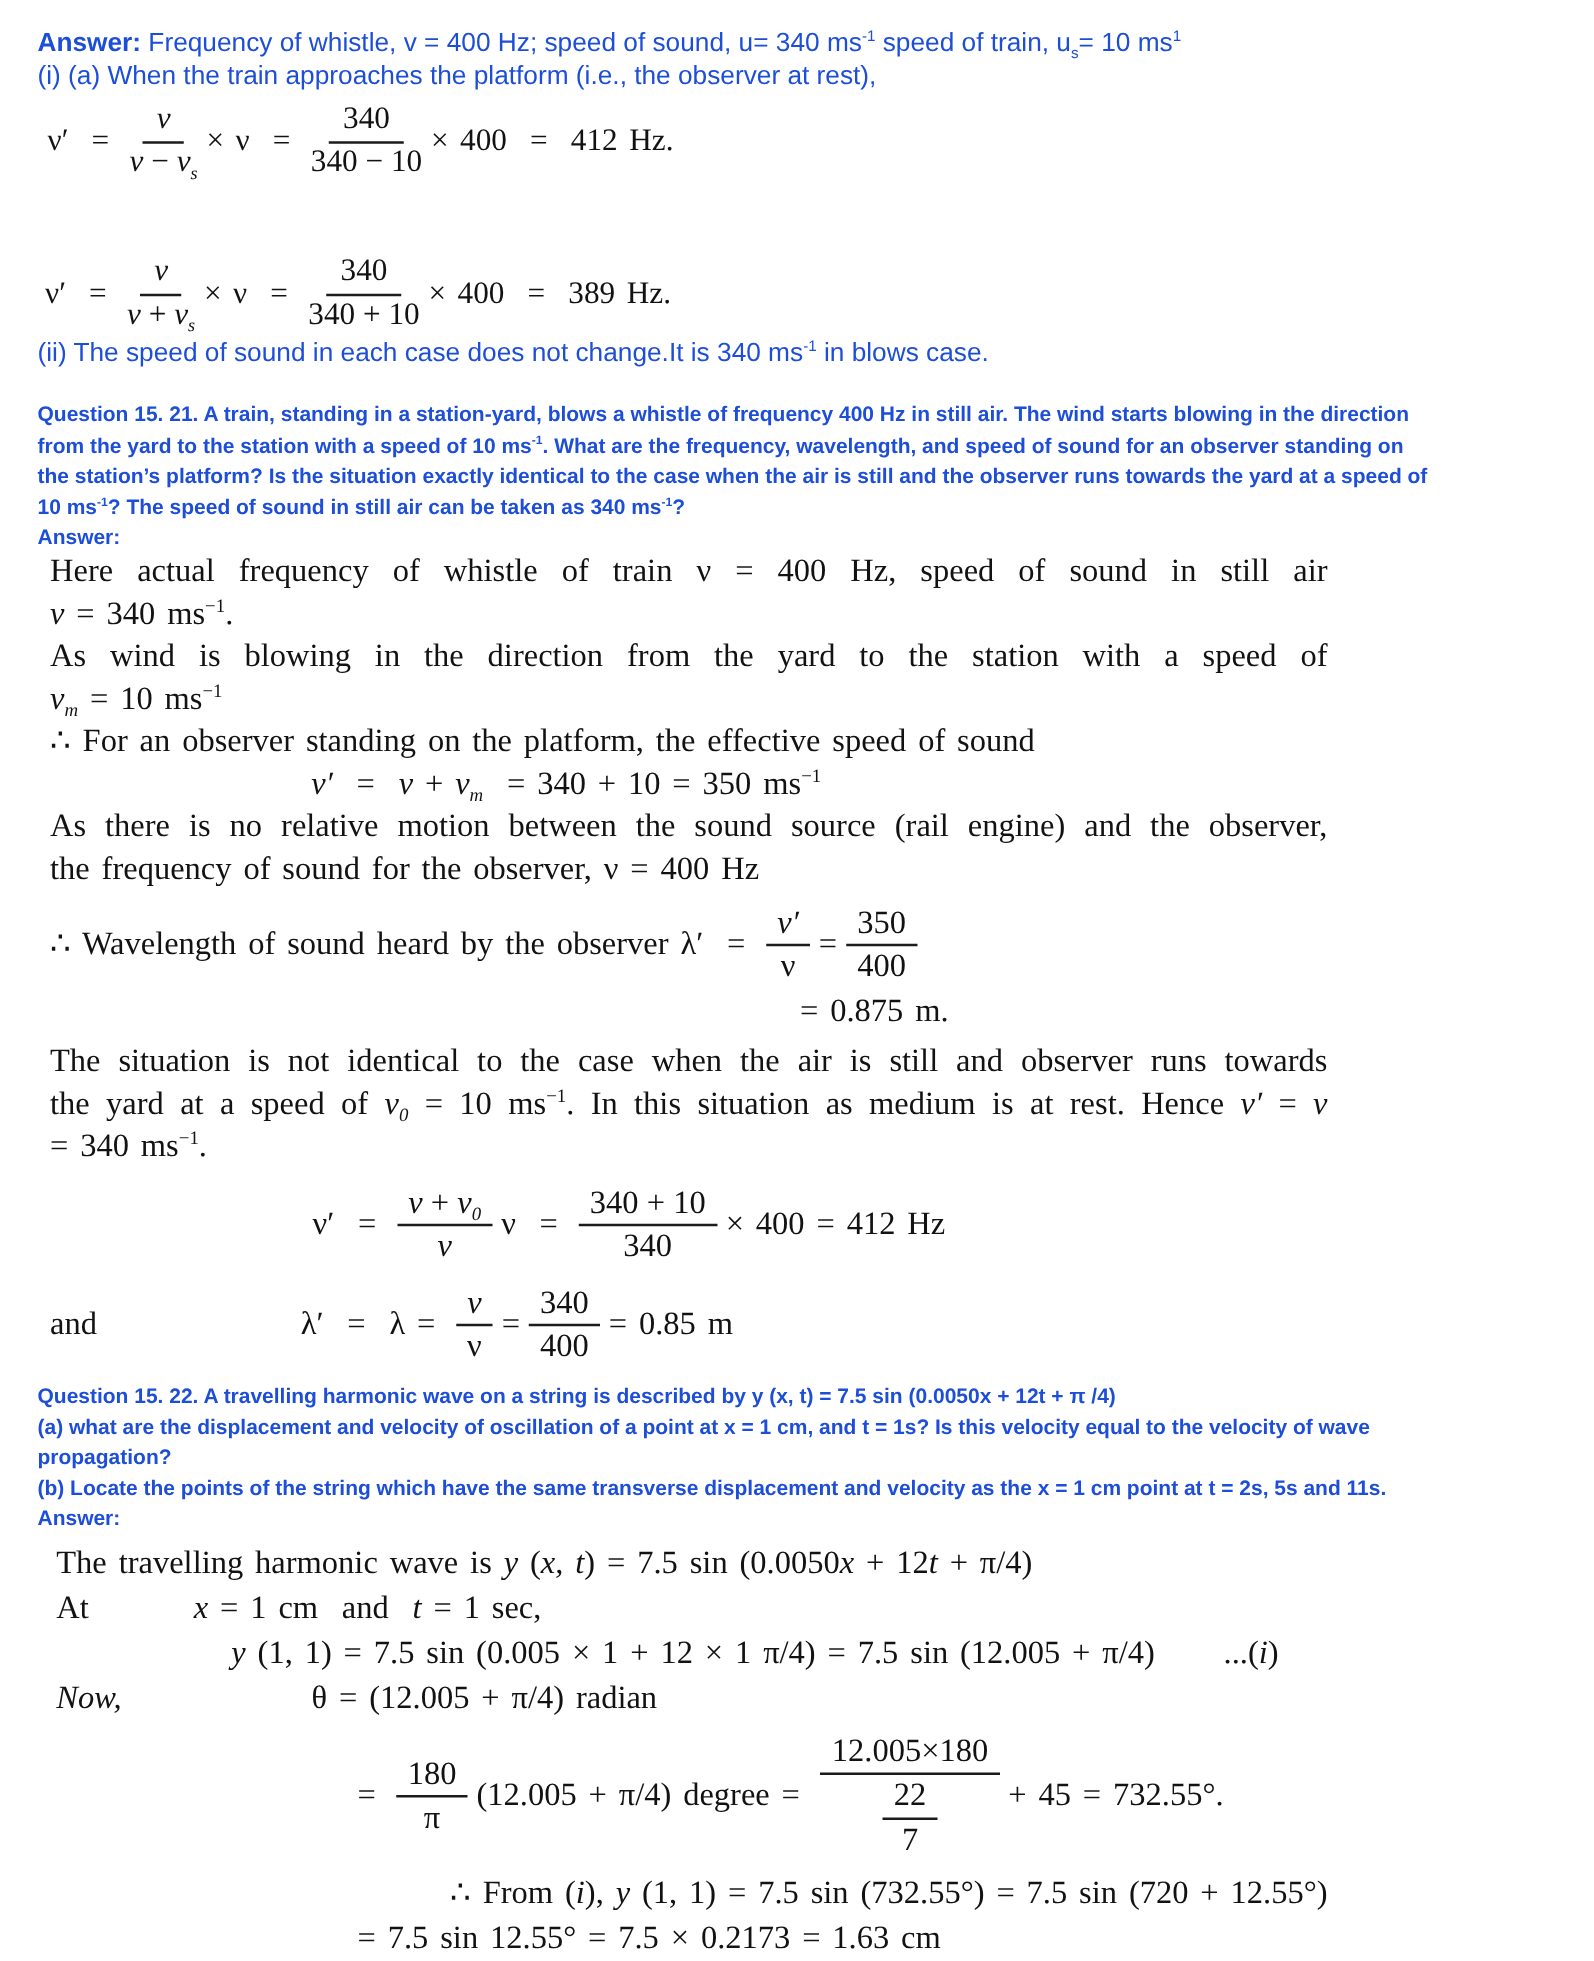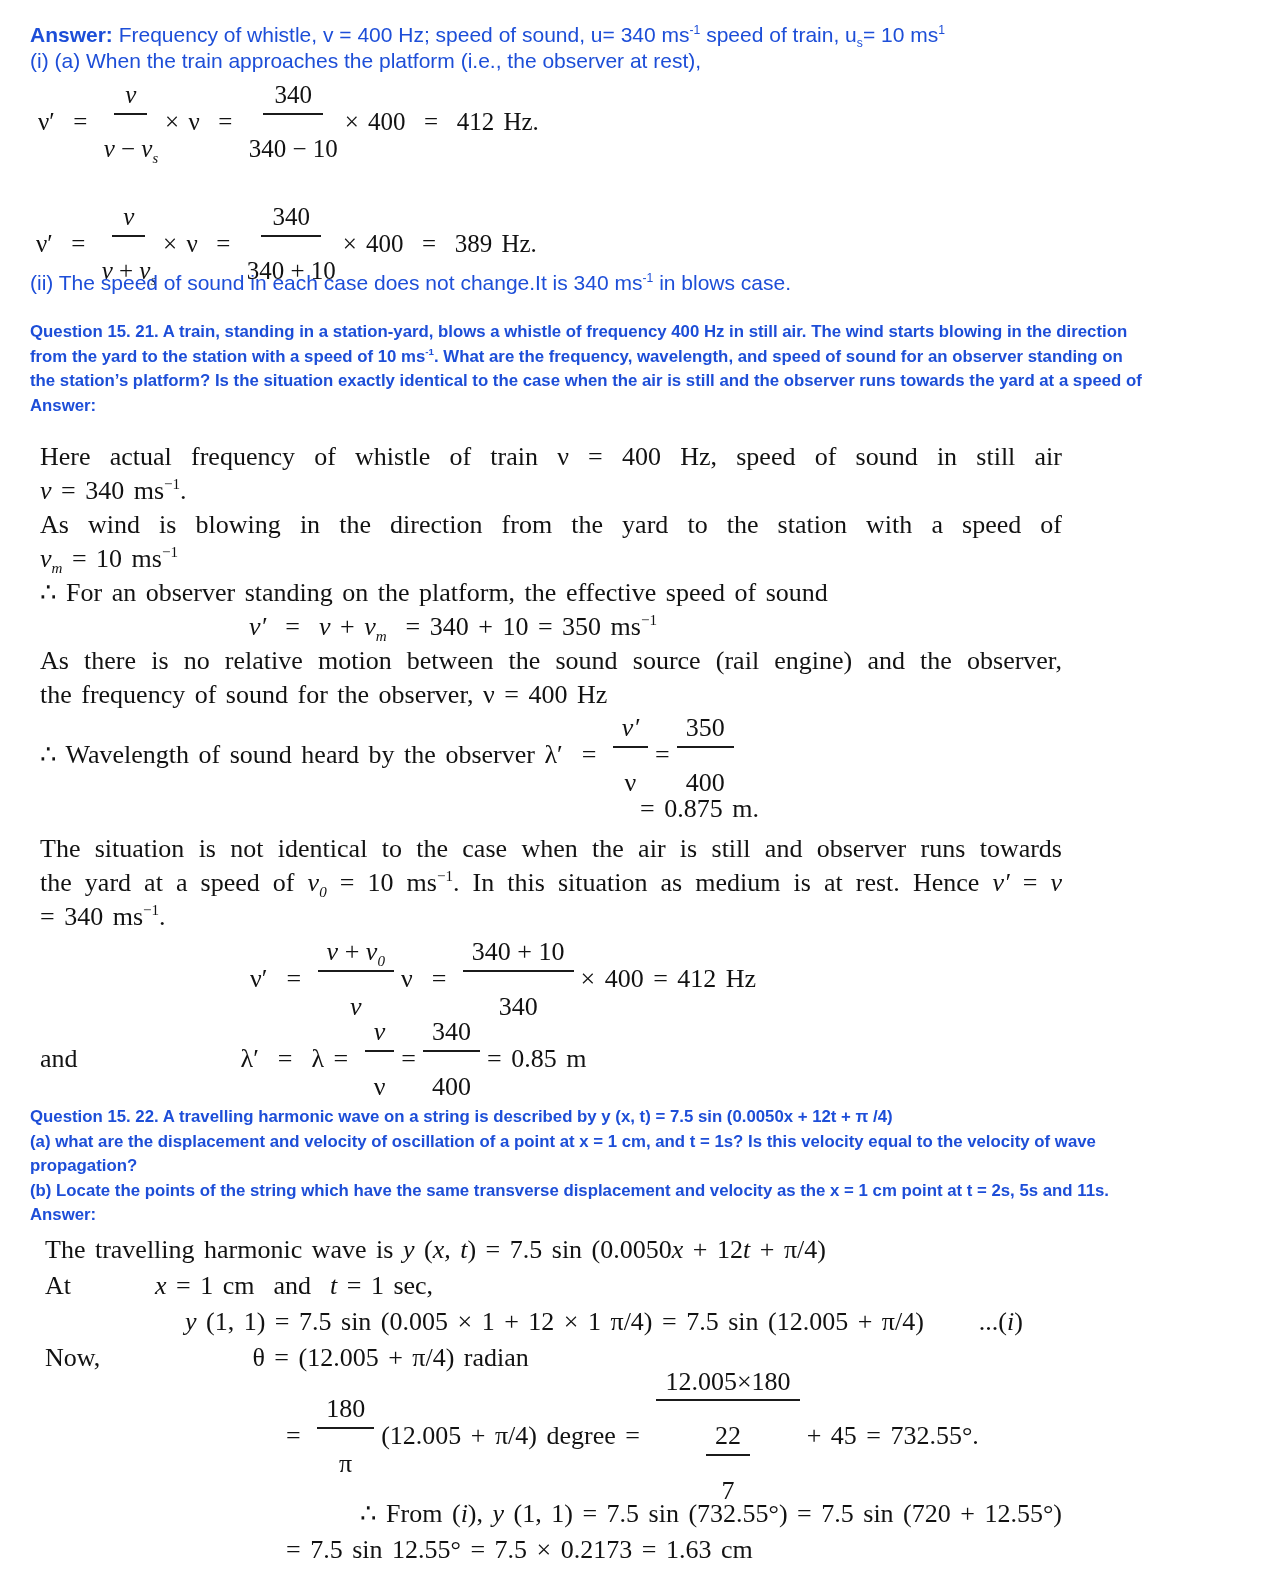--- a/index.html
+++ b/index.html
@@ -11,21 +11,21 @@
   .qline{white-space:nowrap;}
   .serif{font-size:26px;line-height:34px;word-spacing:3px;color:#121212;}
   .just{text-align:justify;text-align-last:justify;}
   .bd{font-weight:700;}
   .it{font-style:italic;}
   sup{font-size:58%;line-height:0;vertical-align:super;}
   sub{font-size:58%;line-height:0;vertical-align:sub;}
   .fr-row{display:flex;align-items:center;}
   .frac{display:inline-flex;flex-direction:column;align-items:center;text-align:center;margin:0 7px;word-spacing:0;}
   .frac .num{border-bottom:2px solid #1b1b1b;padding:0 9px 2px;line-height:1.2;}
-  .frac .den{padding-top:19px;line-height:1.2;}
+  .frac .den{padding-top:0;line-height:1.2;}
   .frac .den .frac{margin:0;}
   .f-lg{font-size:25px;}
   .f-lg .frac .num{padding:0 11px 3px;}
 </style>
 </head>
 <body>
 
 <div id="page">
 
   <div class="abs sans" style="left:30px;top:22px;">
@@ -60,20 +60,21 @@
     </span>
     <span><span>×&nbsp;400&nbsp;&nbsp;=&nbsp;&nbsp;389 Hz.</span></span>
   </div>
 
   <div class="abs sans" style="left:30px;top:270px;"><span>(ii) The speed of sound in each case does not change.It is 340 ms</span><sup>-1</sup><span> in blows case.</span></div>
 
   <div class="abs qblock" style="left:30px;top:320px;">
     <div class="qline"><span>Question 15. 21. A train, standing in a station-yard, blows a whistle of frequency 400 Hz in still air. The wind starts blowing in the direction</span></div>
     <div class="qline"><span>from the yard to the station with a speed of 10 ms</span><sup>-1</sup><span>. What are the frequency, wavelength, and speed of sound for an observer standing on</span></div>
     <div class="qline"><span>the station’s platform? Is the situation exactly identical to the case when the air is still and the observer runs towards the yard at a speed of</span></div>
+    <div class="qline"><span>10 ms</span><sup>-1</sup><span>? The speed of sound in still air can be taken as 340 ms</span><sup>-1</sup><span>?</span></div>
     <div class="qline">Answer:</div>
   </div>
 
   <div class="abs serif" style="left:40px;top:440px;width:1022px;">
     <div class="just"><span>Here actual frequency of whistle of train ν = 400 Hz, speed of sound in still air</span></div>
     <div><span class="it">v</span><span> = 340 ms</span><sup>−1</sup><span>.</span></div>
     <div class="just"><span>As wind is blowing in the direction from the yard to the station with a speed of</span></div>
     <div><span class="it">v</span><sub class="it">m</sub><span> = 10 ms</span><sup>−1</sup></div>
     <div><span>∴ For an observer standing on the platform, the effective speed of sound</span></div>
     <div style="margin-left:209px;"><span class="it">v′</span><span>&nbsp;&nbsp;=&nbsp;&nbsp;</span><span class="it">v</span><span>&nbsp;+&nbsp;</span><span class="it">v</span><sub class="it">m</sub><span>&nbsp;&nbsp;=&nbsp;340 + 10 = 350 ms</span><sup>−1</sup></div>
@@ -142,21 +143,21 @@
     <div style="margin-left:5px;"><span>The travelling harmonic wave is </span><span class="it">y</span><span> (</span><span class="it">x, t</span><span>) = 7.5 sin (0.0050</span><span class="it">x</span><span> + 12</span><span class="it">t</span><span> + π/4)</span></div>
     <div class="fr-row">
       <span style="margin-left:5px;">At</span>
       <span style="margin-left:84px;"><span class="it">x</span><span>&nbsp;=&nbsp;1 cm&nbsp;&nbsp;and&nbsp;&nbsp;</span><span class="it">t</span><span>&nbsp;=&nbsp;1 sec,</span></span>
     </div>
     <div class="fr-row">
       <span style="margin-left:145px;"><span class="it">y</span><span> (1, 1)&nbsp;=&nbsp;7.5 sin (0.005 × 1 + 12 × 1 π/4) = 7.5 sin (12.005 + π/4)</span></span>
       <span style="margin-left:55px;"><span>...(</span><span class="it">i</span><span>)</span></span>
     </div>
     <div class="fr-row">
-      <span style="margin-left:5px;">Now,</span>
+      <span style="margin-left:5px;font-style:italic;">Now,</span>
       <span style="margin-left:152px;"><span>θ&nbsp;=&nbsp;(12.005 + π/4) radian</span></span>
     </div>
 
     <div class="fr-row" style="margin-left:246px;margin-top:4px;height:112px;">
       <span><span>=&nbsp;</span></span>
       <span class="frac">
         <span class="num"><span>180</span></span>
         <span class="den"><span>π</span></span>
       </span>
       <span><span>(12.005 + π/4) degree&nbsp;=&nbsp;</span></span>

